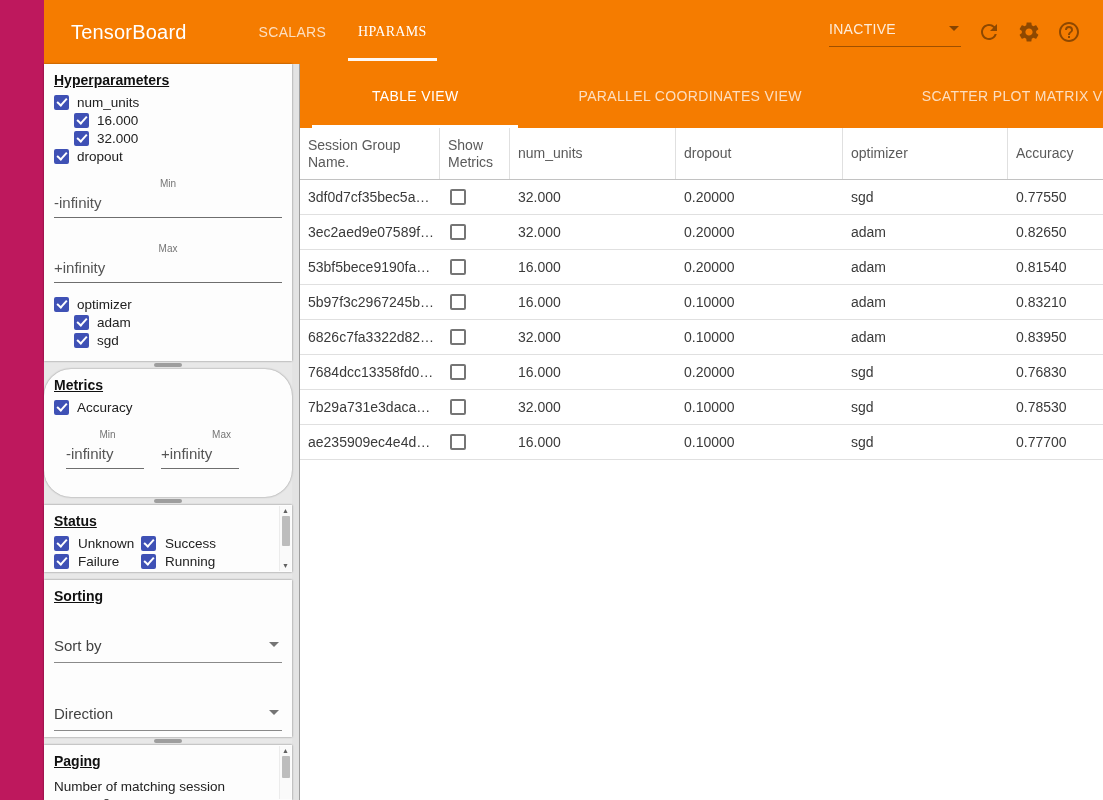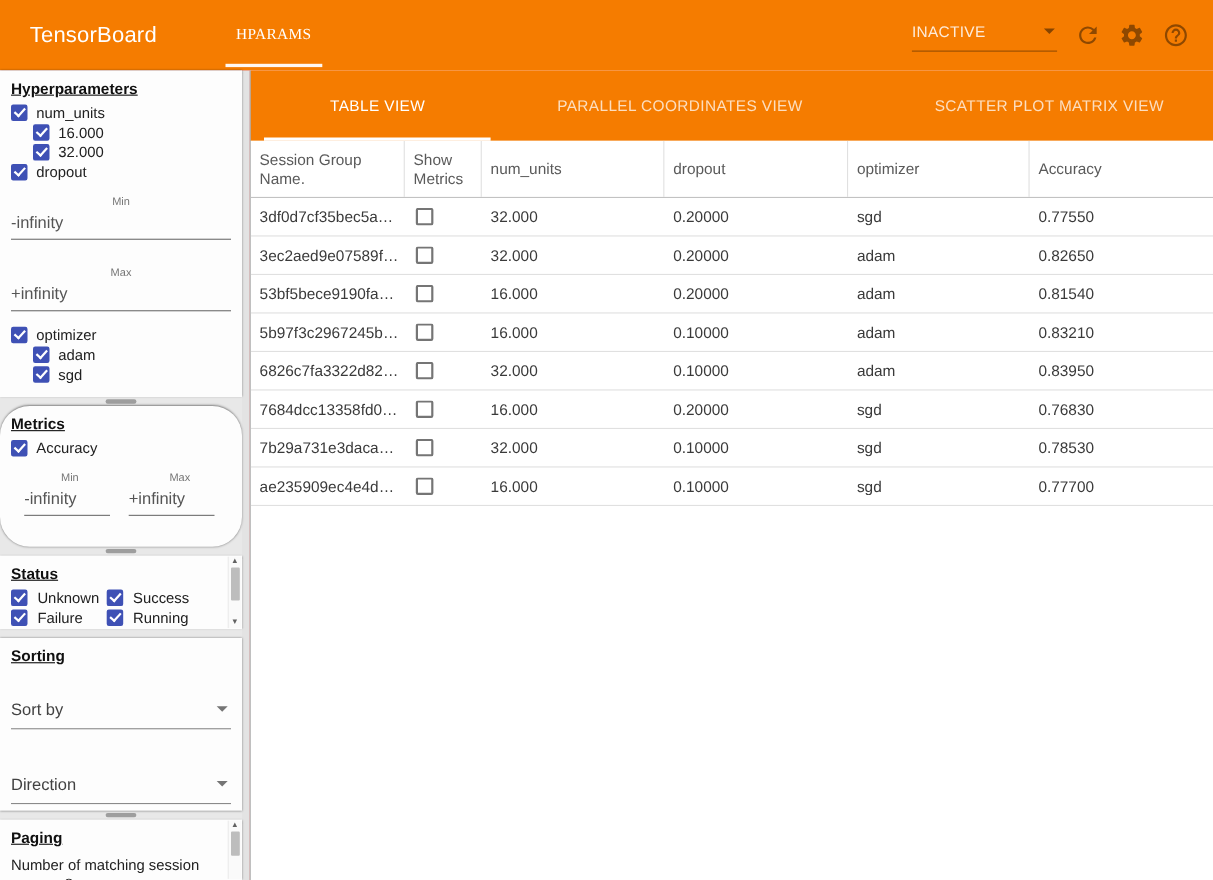--- a/index.html
+++ b/index.html
@@ -1,35 +1,35 @@
 <!DOCTYPE html>
 <html><head>
 <meta charset="utf-8">
 <style>
   * { margin:0; padding:0; box-sizing:border-box; }
   html,body { background:#fff; }
   body { font-family:"Liberation Sans", sans-serif; }
-  .app { position:relative; width:1103px; height:800px; overflow:hidden; display:flex; flex-direction:column; background:#ef4444; }
+  .app { position:relative; width:1103px; height:800px; overflow:hidden; display:flex; flex-direction:column; background:#be185d;padding-left:44px; }
 
   
   .topbar { height:64px; flex:none; background:#f57c00; display:flex; align-items:center; color:#fff; padding-left:27px; }
   .brand { font-size:20px; font-weight:500; letter-spacing:.2px; }
   .nav-tabs { display:flex; height:100%; margin-left:56px; }
   .nav-tab { padding:0 16px; display:flex; align-items:center; font-size:14px; letter-spacing:.3px; color:rgba(255,255,255,.75); position:relative; cursor:pointer; }
   .nav-tab.active { color:#fff;font-family:Liberation Serif, serif; }
   .nav-tab.active::after { content:""; position:absolute; left:6px; right:6px; bottom:3px; height:3px; background:rgba(255,255,255,.95); }
   .topbar-right { margin-left:auto; display:flex; align-items:center; gap:16px; padding-right:22px; }
   .reload-select { width:132px; position:relative; font-size:14px; letter-spacing:.3px; color:rgba(255,255,255,.85); border-bottom:1px solid rgba(0,0,0,.35); padding:3px 0 9px; cursor:pointer; }
   .reload-select .caret { position:absolute; right:2px; top:8px; width:0; height:0; border-left:5px solid transparent; border-right:5px solid transparent; border-top:5px solid rgba(0,0,0,.45); }
   .iconbtn { background:none; border:none; width:24px; height:24px; padding:0; cursor:pointer; }
   .iconbtn svg { width:24px; height:24px; fill:rgba(0,0,0,.42); }
 
   
   .bodyrow { flex:1; display:flex; min-height:0; }
-  .sidebar { width:220px; flex:none; background:#e8e8e8; display:flex; flex-direction:column; }
+  .sidebar { width:248px; flex:none; background:#e8e8e8; display:flex; flex-direction:column; }
   .gutter { width:7px; flex:none; background:#e3e3e3; }
   .main { flex:1; display:flex; flex-direction:column; background:#fff; border-left:1px solid #9e9e9e; min-width:0; }
 
   
   .section { background:#fdfdfd; box-shadow:0 0 2px rgba(0,0,0,.45); position:relative; padding:8px 10px; overflow:hidden; }
   .sec-hparams { height:297px; }
   .sec-metrics { height:128px;border-radius:27px; }
   .sec-status  { height:67px;  padding-right:16px; }
   .sec-sorting { height:157px; }
   .sec-paging  { flex:1; padding-right:16px; }
@@ -90,20 +90,21 @@
   .rowcb { width:16px; height:16px; border:2px solid #757575; border-radius:2px; background:#fff; cursor:pointer; margin-left:2px; }
 </style>
 </head>
 <body>
 
 <div class="app">
 
   <header class="topbar">
     <div class="brand">TensorBoard</div>
     <nav class="nav-tabs">
+      <div class="nav-tab">SCALARS</div>
       <div class="nav-tab active">HPARAMS</div>
     </nav>
     <div class="topbar-right">
       <div class="reload-select">
         <span>INACTIVE</span>
         <span class="caret"></span>
       </div>
       <button class="iconbtn">
         <svg viewBox="0 0 24 24">
             <path d="M17.65 6.35A7.96 7.96 0 0 0 12 4c-4.42 0-7.99 3.58-8 8s3.57 8 8 8c3.73 0 6.84-2.55 7.73-6h-2.08A5.99 5.99 0 0 1 12 18c-3.31 0-6-2.69-6-6s2.69-6 6-6c1.66 0 3.14.69 4.22 1.78L13 11h7V4l-2.35 2.35z"></path>

